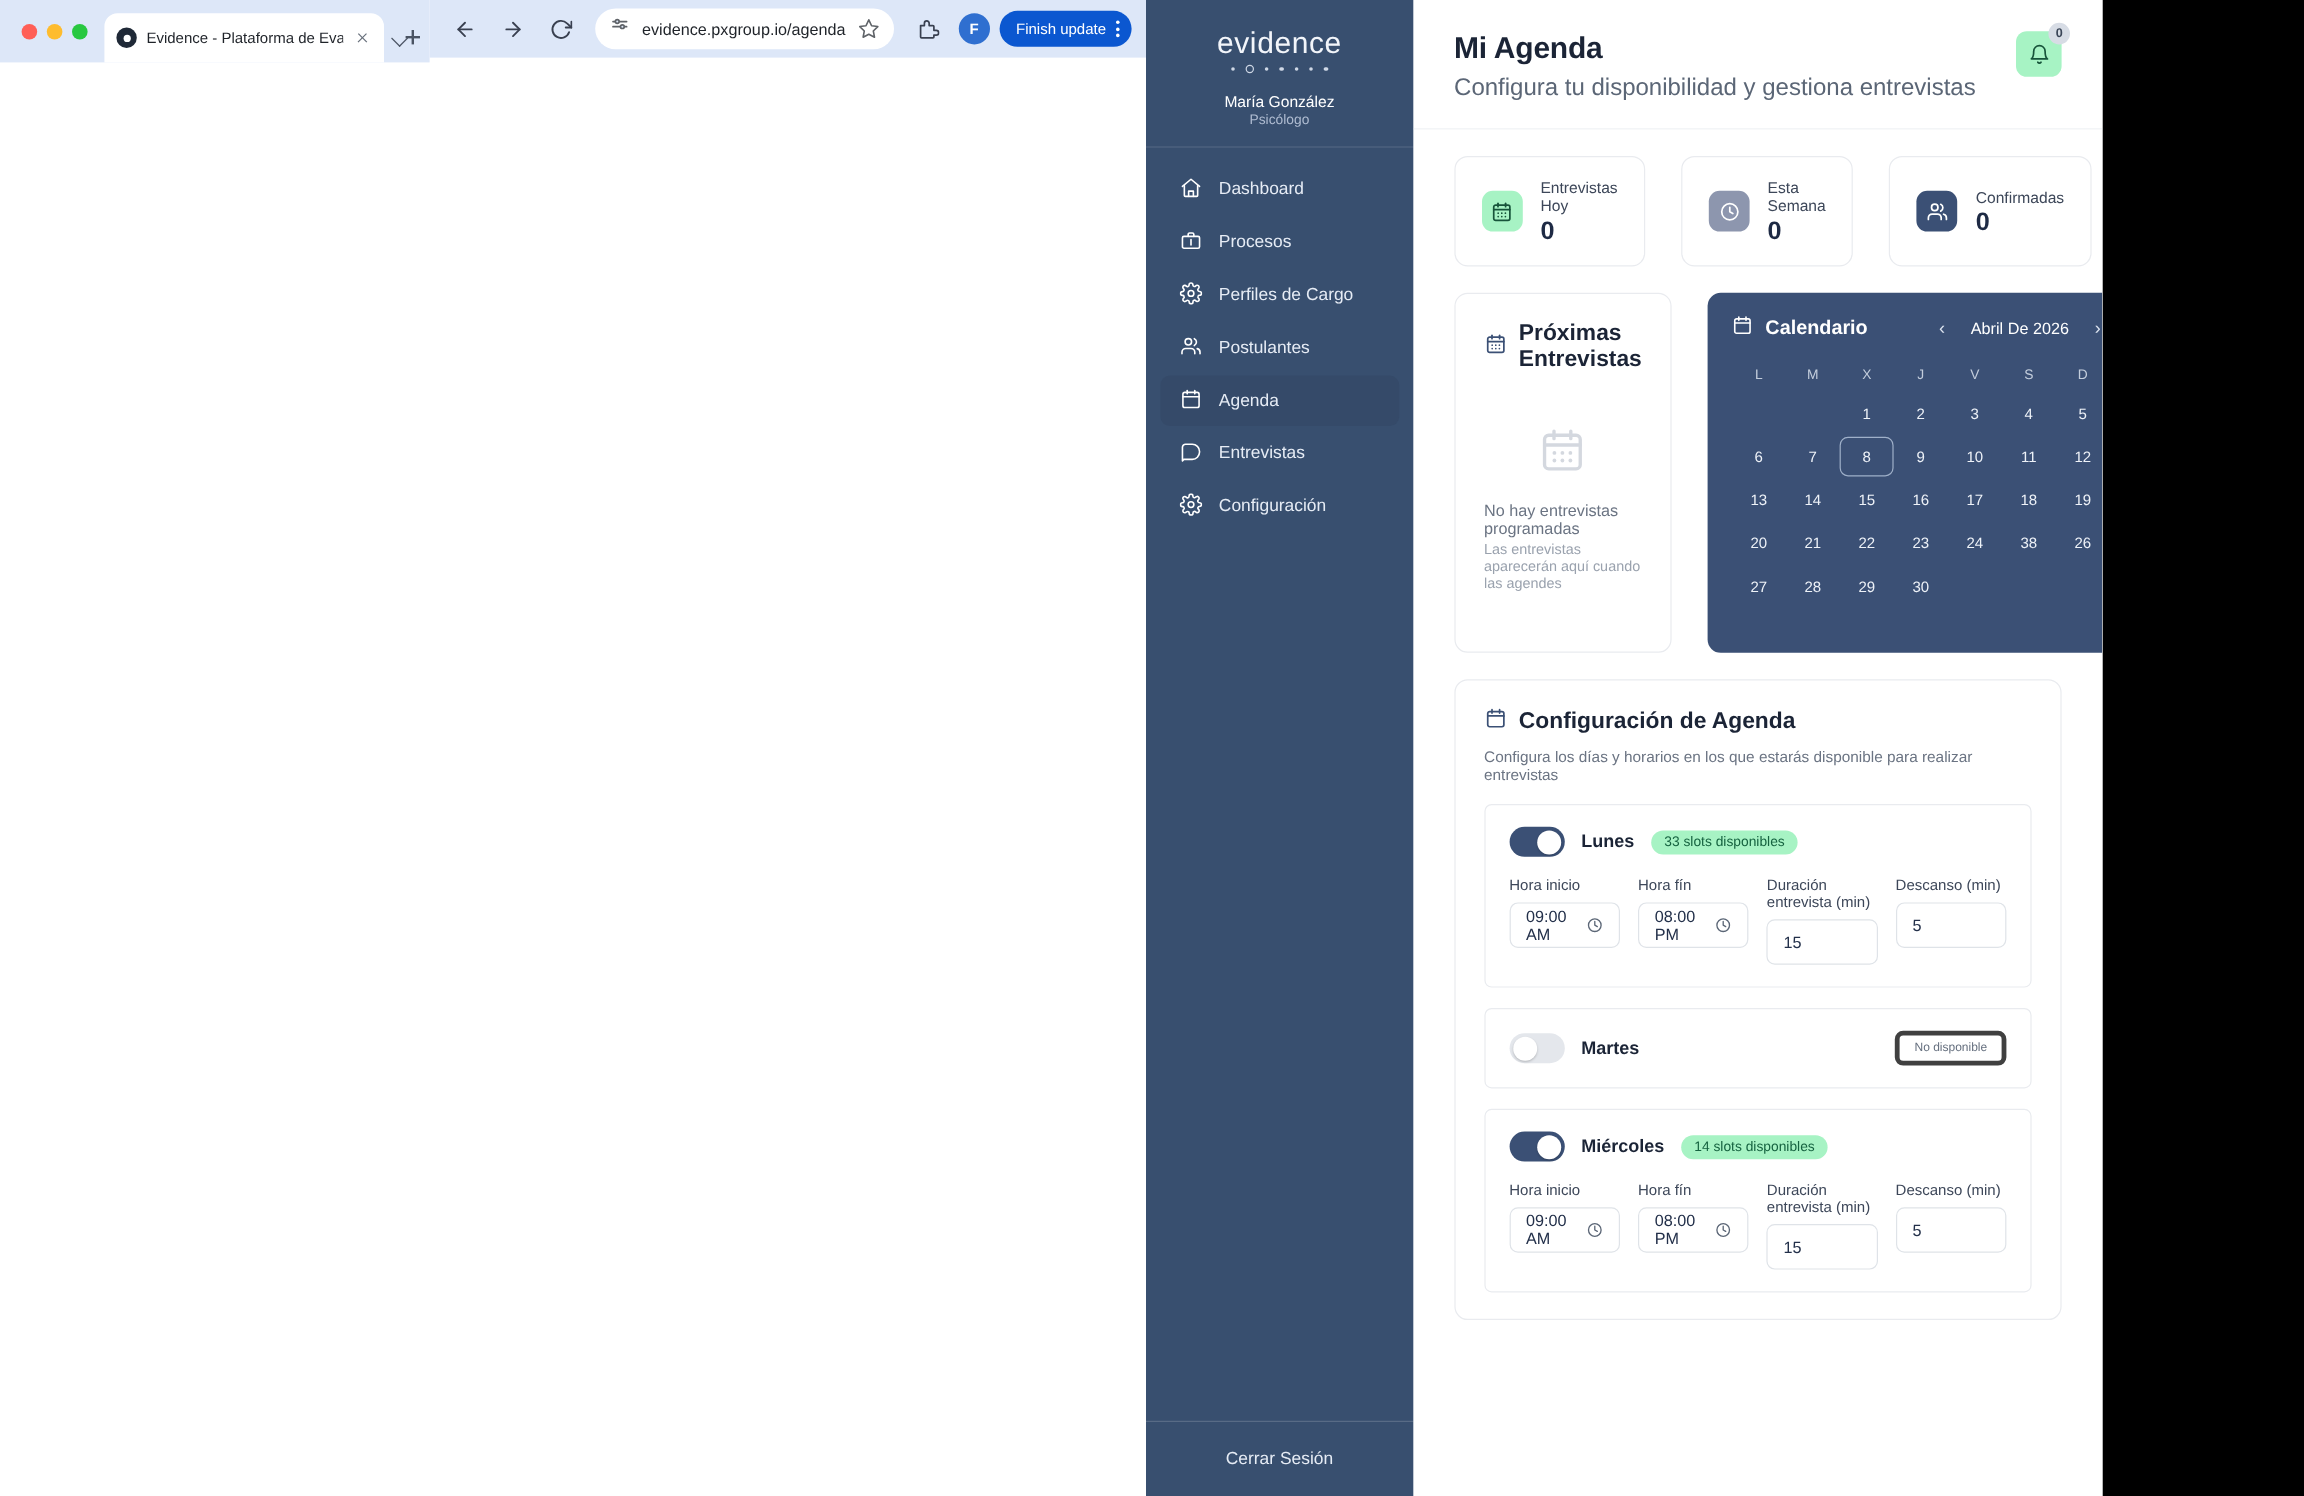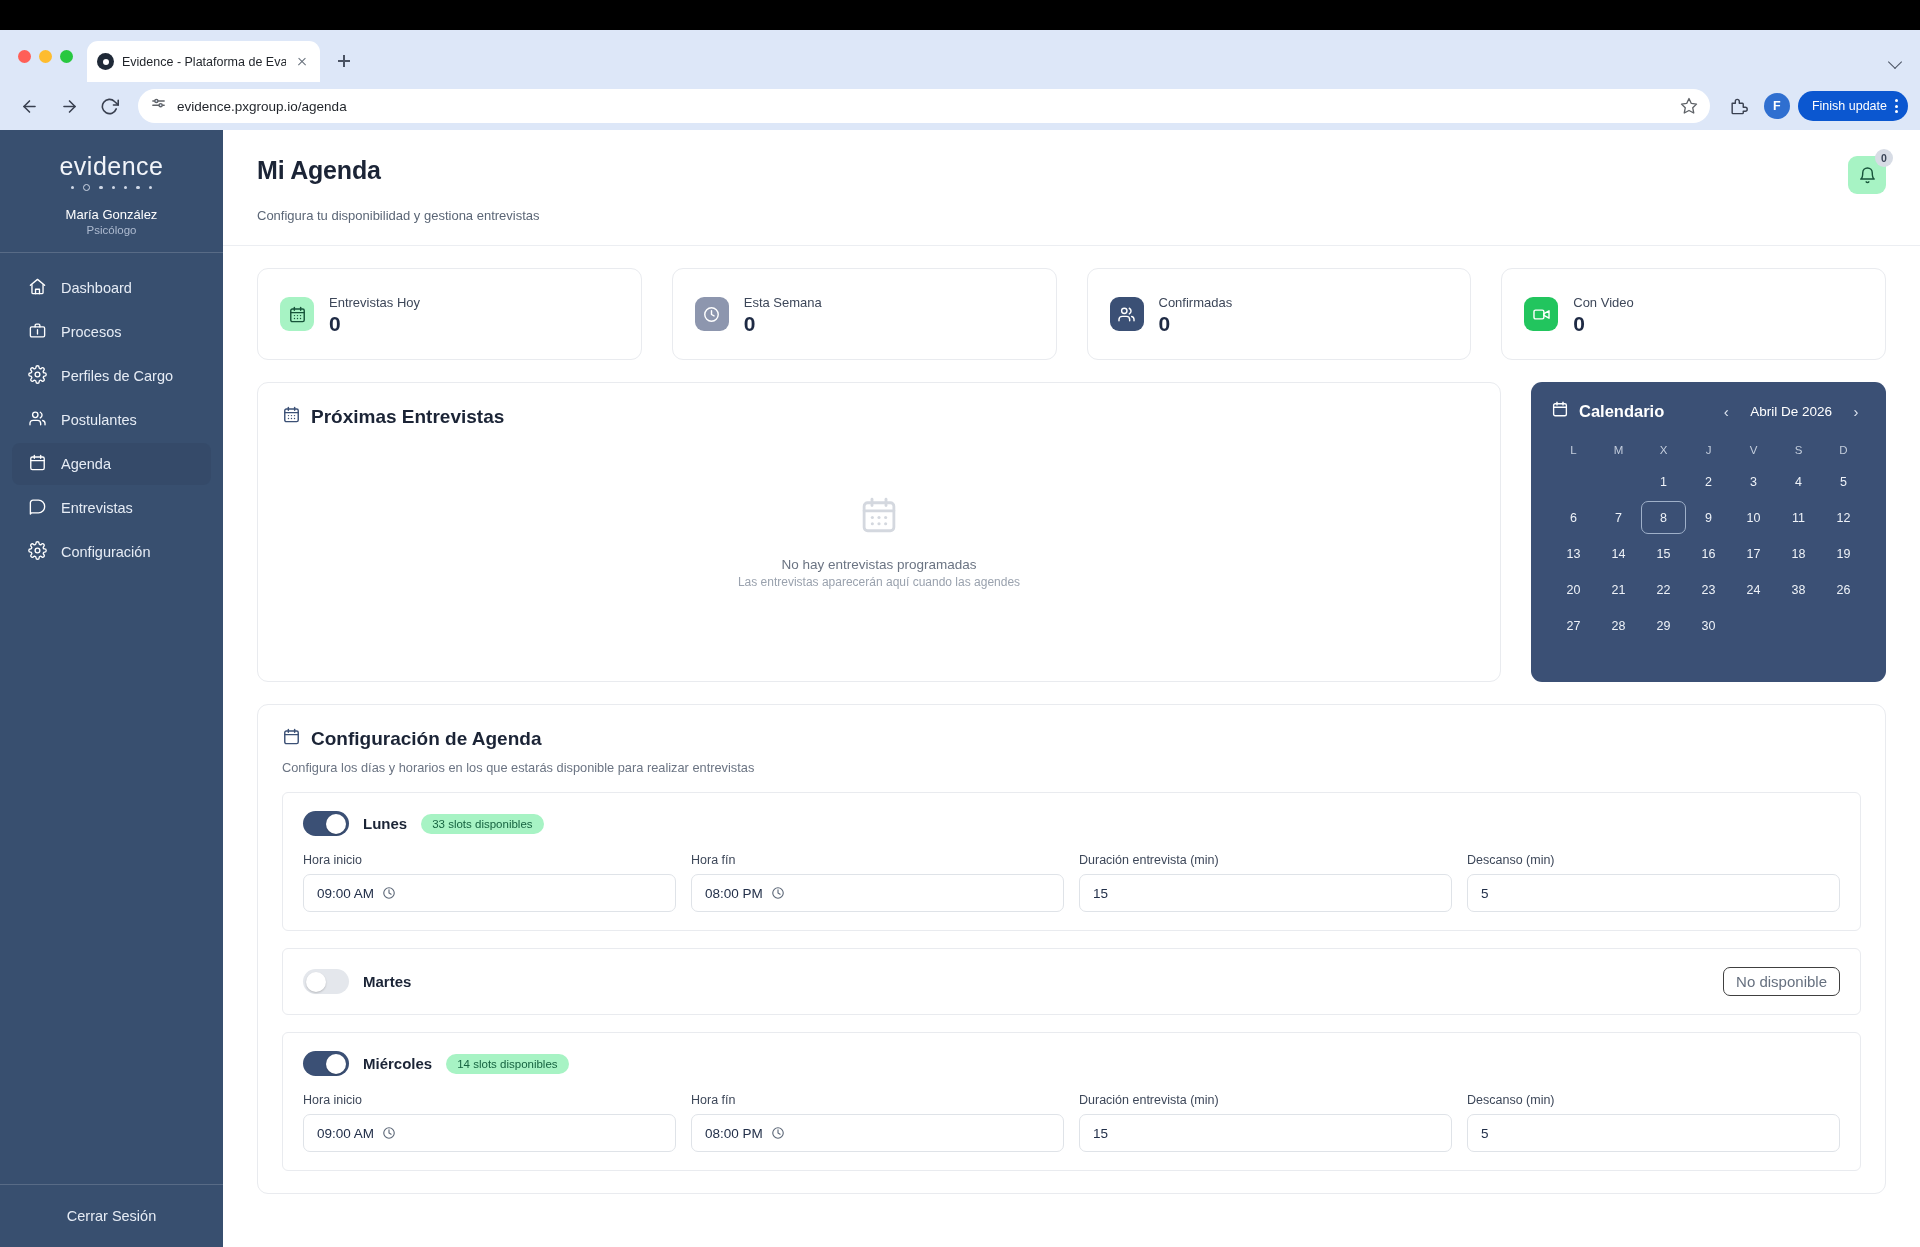--- a/index.html
+++ b/index.html
@@ -4,21 +4,21 @@
 <style>
   * { box-sizing: border-box; margin: 0; padding: 0; }
   html, body { width: 1920px; height: 1247px; overflow: hidden; }
   body {
     font-family: "Liberation Sans", sans-serif;
     background: #000;
     -webkit-font-smoothing: antialiased;
   }
 
   
-  #browser { width: 1920px; height: 1247px; display: flex; flex-direction: column; background:#eab308; }
+  #browser { width: 1752px; height: 1247px; display: flex; flex-direction: row; background:#ffffff; }
   .chrome-topstrip { height: 30px; background:#000; }
   .tabstrip {
     height: 52px; background:#dde7f8; display:flex; align-items:flex-end;
     padding-left: 10px; position:relative;
   }
   .traffic { display:flex; gap:8px; align-items:center; height:52px; padding:0 14px 0 8px; }
   .dot { width:13px; height:13px; border-radius:50%; }
   .dot.r { background:#ff5f57; } .dot.y { background:#febc2e; } .dot.g { background:#28c840; }
   .tab {
     height:41px; width:233px; background:#fff; border-radius:11px 11px 0 0;
@@ -89,21 +89,21 @@
   .sb-foot { border-top:1px solid rgba(255,255,255,.16); padding:22px 0; text-align:center; }
   .sb-foot span { font-size:14.5px; color:#e6ecf5; cursor:pointer; }
 
   
   .main { flex:1; display:flex; flex-direction:column; background:#fff; overflow:hidden; }
   .page-head {
     padding:26px 34px 22px; display:flex; align-items:flex-start;
     border-bottom:1px solid #eceef2; background:#fff;
   }
   .page-title { font-size:25px; font-weight:700; color:#1b2436; letter-spacing:-.2px; }
-  .page-sub { font-size:13px; color:#5b6676; margin-top:23px; }
+  .page-sub { font-size:20px; color:#5b6676; margin-top:7px; }
   .bell-wrap { margin-left:auto; position:relative; }
   .bell {
     width:38px; height:38px; border-radius:9px; background:#a7f3c4;
     display:flex; align-items:center; justify-content:center; color:#17543a; cursor:pointer;
   }
   .bell-badge {
     position:absolute; top:-7px; right:-7px; min-width:18px; height:18px; border-radius:9px;
     background:#d7dce5; color:#3a4557; font-size:10.5px; display:flex; align-items:center;
     justify-content:center; padding:0 5px; font-weight:600;
   }
@@ -165,21 +165,21 @@
     position:absolute; top:2.5px; width:20px; height:20px; border-radius:50%; background:#fff;
     box-shadow:0 1px 2px rgba(0,0,0,.2);
   }
   .toggle.on .knob { right:3px; }
   .toggle.off .knob { left:3px; }
   .day-name { font-size:15px; font-weight:600; color:#1b2436; }
   .slots-badge {
     background:#a7f3c4; color:#166340; font-size:11.5px; border-radius:11px; padding:4px 11px; font-weight:500;
   }
   .nodisp-badge {
-    margin-left:auto; border:1px solid #404040; color:#66707f; font-size:15px;
+    margin-left:auto; border:4px solid #404040; color:#66707f; font-size:10px;
     border-radius:7px; padding:5px 12px;
   }
   .fields { display:grid; grid-template-columns:repeat(4,1fr); gap:15px; margin-top:17px; }
   .field-label { font-size:12.5px; color:#3d4759; margin-bottom:7px; }
   .field-box {
     height:38px; border:1px solid #dfe3e8; border-radius:7px; display:flex; align-items:center;
     padding:0 13px; gap:8px; font-size:13.5px; color:#23304a; background:#fff; cursor:text;
   }
 </style>
 </head>

